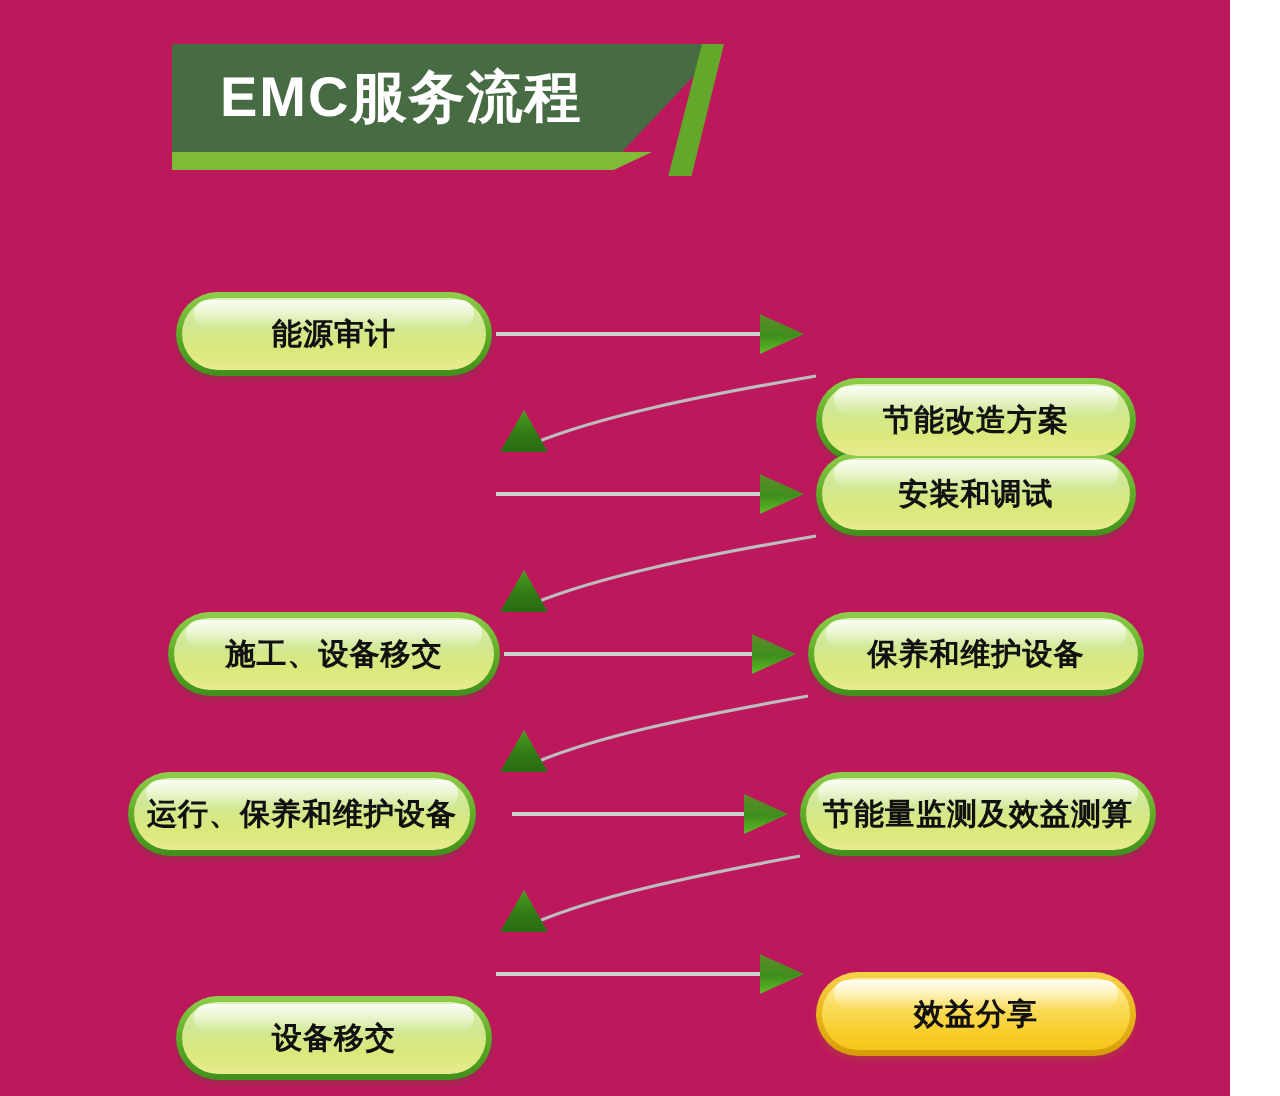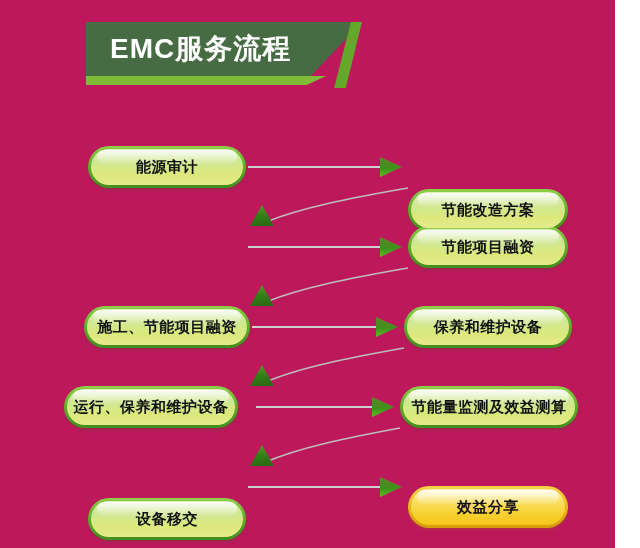--- a/index.html
+++ b/index.html
@@ -213,25 +213,25 @@
   </svg>
 
   <div class="pill green" style="left:88px; top:146px; width:158px;">
     <span class="pill-label">能源审计</span>
   </div>
   <div class="pill green" style="left:408px; top:146px; width:160px;margin-top:43px;">
     <span class="pill-label">节能改造方案</span>
   </div>
 
   <div class="pill green" style="left:408px; top:226px; width:160px;">
-    <span class="pill-label">节能项目融资</span>
+    <span class="pill-label">安装和调试</span>
   </div>
 
   <div class="pill green" style="left:84px; top:306px; width:166px;">
-    <span class="pill-label">施工、节能项目融资</span>
+    <span class="pill-label">施工、设备移交</span>
   </div>
   <div class="pill green" style="left:404px; top:306px; width:168px;">
     <span class="pill-label">保养和维护设备</span>
   </div>
 
   <div class="pill green" style="left:64px; top:386px; width:174px;">
     <span class="pill-label">运行、保养和维护设备</span>
   </div>
   <div class="pill green" style="left:400px; top:386px; width:178px;text-align:right;">
     <span class="pill-label">节能量监测及效益测算</span>

